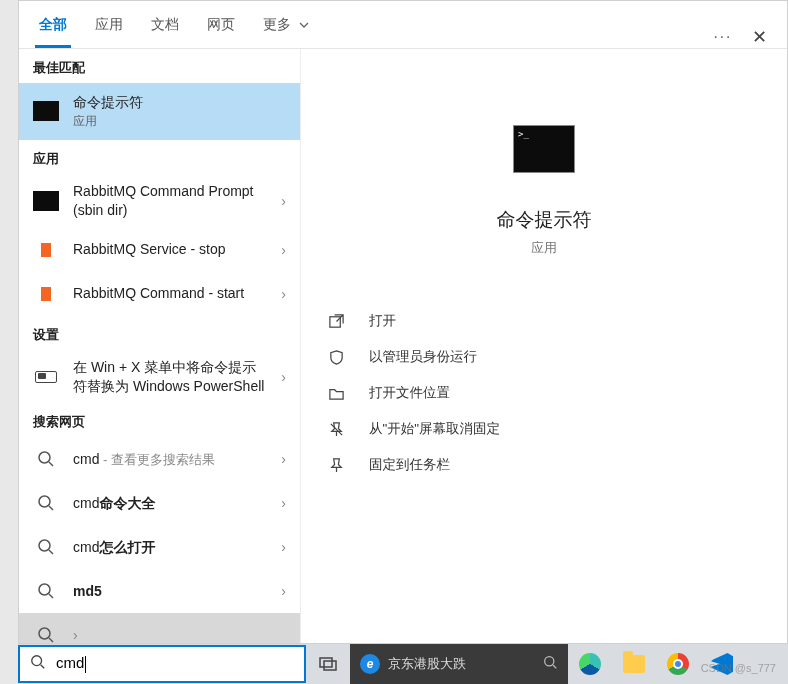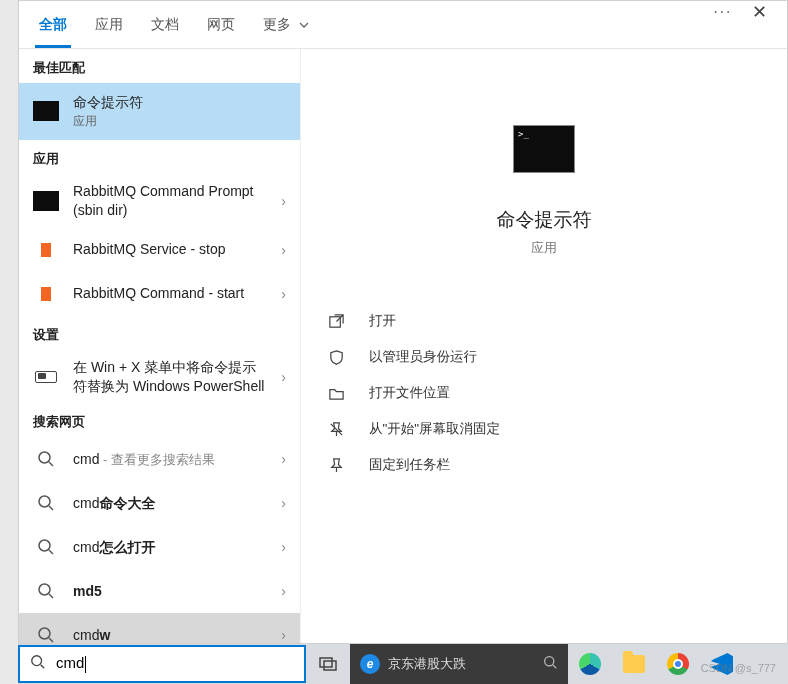--- a/index.html
+++ b/index.html
@@ -1,20 +1,20 @@
 <!DOCTYPE html>
 <html><head>
 <meta charset="utf-8">
 <style>
 * { margin: 0; padding: 0; box-sizing: border-box; font-family: "Segoe UI", "Microsoft YaHei", sans-serif; }
 body { width: 788px; height: 684px; background: #e8e8e8; position: relative; overflow: hidden; }
 
 .search-panel { position: absolute; left: 18px; top: 0; width: 770px; height: 644px; background: #fff; display: flex; flex-direction: column; border: 1px solid #d0d0d0; }
 
-.tabs { display: flex; align-items: flex-start; height: 48px; padding: 0 20px; border-bottom: 1px solid #e5e5e5; gap: 28px; }
+.tabs { display: flex; align-items: flex-end; height: 48px; padding: 0 20px; border-bottom: 1px solid #e5e5e5; gap: 28px; }
 .tab { font-size: 14px; color: #555; cursor: pointer; height: 100%; display: flex; align-items: center; position: relative; }
 .tab.active { color: #0078d4; font-weight: 600; }
 .tab.active::after { content: ""; position: absolute; bottom: 0; left: -4px; right: -4px; height: 3px; background: #0078d4; }
 .tab-more { display: flex; align-items: center; gap: 8px; }
 .spacer { flex: 1; }
 .tab-actions { display: flex; gap: 20px; align-items: center; }
 .dots { color: #666; font-size: 16px; letter-spacing: 1px; cursor: pointer; }
 .close-x { font-size: 18px; color: #444; cursor: pointer; font-weight: 300; }
 
 .content { flex: 1; display: flex; min-height: 0; }
@@ -194,23 +194,20 @@
             </div>
   <div class="chev">›</div>
           </div>
           <div class="item highlight">
             <div class="icon search-icn">
               <svg viewBox="0 0 18 18">
                 <circle cx="7.5" cy="7.5" r="5.5" stroke="#555" fill="none" stroke-width="1.5"></circle>
                 <path d="M12 12l4 4" stroke="#555" stroke-width="1.5"></path>
               </svg>
             </div>
-  <div class="txt">
-              <div class="title">cmd<span class="b">w</span><span class="hint"></span></div>
-            </div>
   <div class="chev">›</div>
           </div>
         </div>
     </div>
 
     <div class="right">
       <div class="preview-icon"></div>
       <div class="preview-title">命令提示符</div>
       <div class="preview-sub">应用</div>
       <div class="actions">

